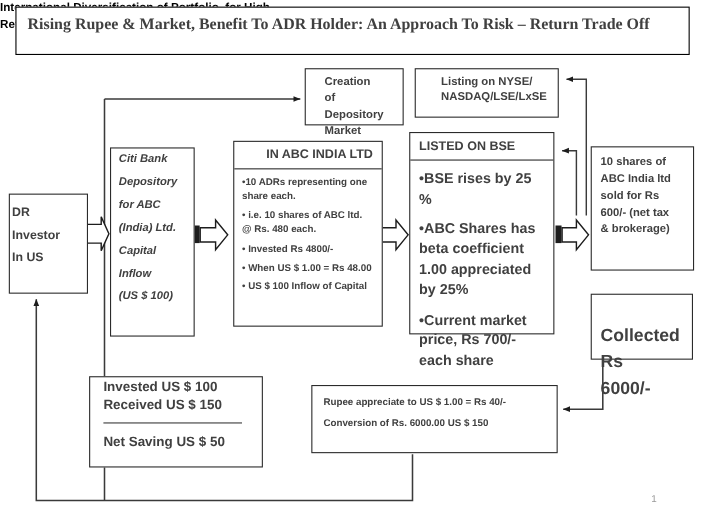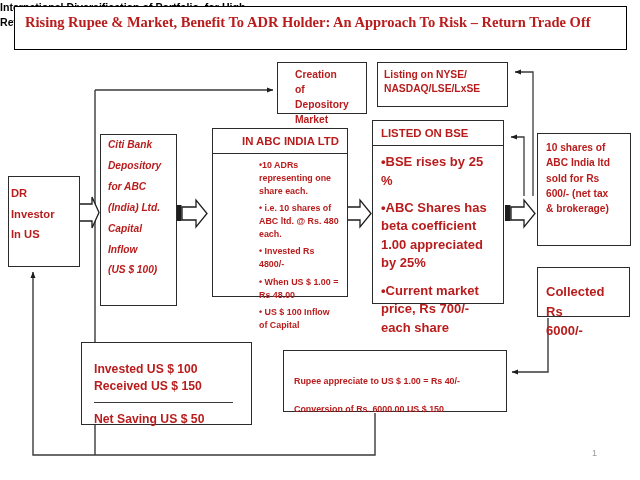--- a/index.html
+++ b/index.html
@@ -18,21 +18,21 @@
     overflow: hidden;
     background: #ffffff;
   }
   .box {
     position: absolute;
     box-sizing: border-box;
     border: 1.5px solid #2b2b2b;
     background: #ffffff;
     font-weight: bold;
     line-height: 1.32;
-    color: #b91c1c;
+    color: #404040;
   }
 
   
   #title-box {
     left: 14px; top: 6px; width: 613px; height: 44px;
     border: 1.2px solid #000;
     padding: 6px 10px;
     font-family: "Liberation Serif", serif;
     font-size: 14.5px;
     font-weight: bold;
@@ -47,21 +47,21 @@
     line-height: 1.45;
   }
 
   
   #box-depository {
     left: 277px; top: 62px; width: 90px; height: 52px;
     padding: 5px 17px; font-size: 10.3px; line-height: 1.45;
   }
   #box-listing {
     left: 377px; top: 62px; width: 131px; height: 45px;
-    padding: 5px 6px; font-size: 10.3px; line-height: 1.4;
+    padding: 5px 23px; font-size: 10.3px; line-height: 1.4;
   }
 
   
   #box-dr {
     left: 8px; top: 176px; width: 72px; height: 91px;
     padding: 6px 2px; font-size: 11.2px; line-height: 1.85;
   }
 
   
   #box-citi {
@@ -74,21 +74,21 @@
     left: 212px; top: 128px; width: 136px; height: 169px;
     padding: 0;
   }
   #box-abc .hdr {
     font-size: 11.4px; font-weight: bold;
     padding: 5px 8px 4px 8px;
     border-bottom: 1.5px solid #2b2b2b;
     text-align: right;
   }
   #box-abc .bdy {
-    padding: 5px 7px 4px 7px; font-size: 8.9px; line-height: 1.45; margin-left: 39px;
+    padding: 5px 7px 4px 7px; font-size: 8.9px; line-height: 1.45;
   }
   #box-abc .bdy p { margin: 0 0 4.5px 0; }
 
   
   #box-bse {
     left: 372px; top: 120px; width: 132px; height: 184px;
     padding: 0;
   }
   #box-bse .hdr {
     font-size: 11.4px; font-weight: bold;
@@ -101,40 +101,40 @@
   #box-bse .bdy p { margin: 0 0 9px 0; }
 
   
   #box-sold {
     left: 537px; top: 133px; width: 94px; height: 113px;
     padding: 6px 8px; font-size: 10.2px; line-height: 1.5;
   }
 
   
   #box-collected {
-    left: 537px; top: 267px; width: 93px; height: 50px;
-    padding: 14px 8px; font-size: 13px; line-height: 1.5;
+    left: 537px; top: 267px; width: 93px; height: 60px;
+    padding: 26px 8px; font-size: 16px; line-height: 1.5;
   }
 
   
   #box-saving {
-    left: 81px; top: 342px; width: 171px; height: 83px;
-    padding: 18px 12px; font-size: 12.2px; line-height: 1.42;
+    left: 81px; top: 342px; width: 158px; height: 83px;
+    padding: 0 12px; font-size: 12.2px; line-height: 1.42;
   }
   #box-saving .rule {
     border-bottom: 1.4px solid #3a3a3a;
     margin: 6px 6px 8px 0px;
   }
 
   
   #box-rupee {
     left: 283px; top: 350px; width: 224px; height: 62px;
     padding: 8px 10px; font-size: 8.9px; line-height: 1.35;
   }
-  #box-rupee p { margin: 16px 0 7px 0; }
+  #box-rupee p { margin: 0 0 7px 0; }
 
   
   #wires {
     position: absolute; left: 0; top: 0;
     width: 640px; height: 480px;
     pointer-events: none;
   }
 
   
   #page-number {

